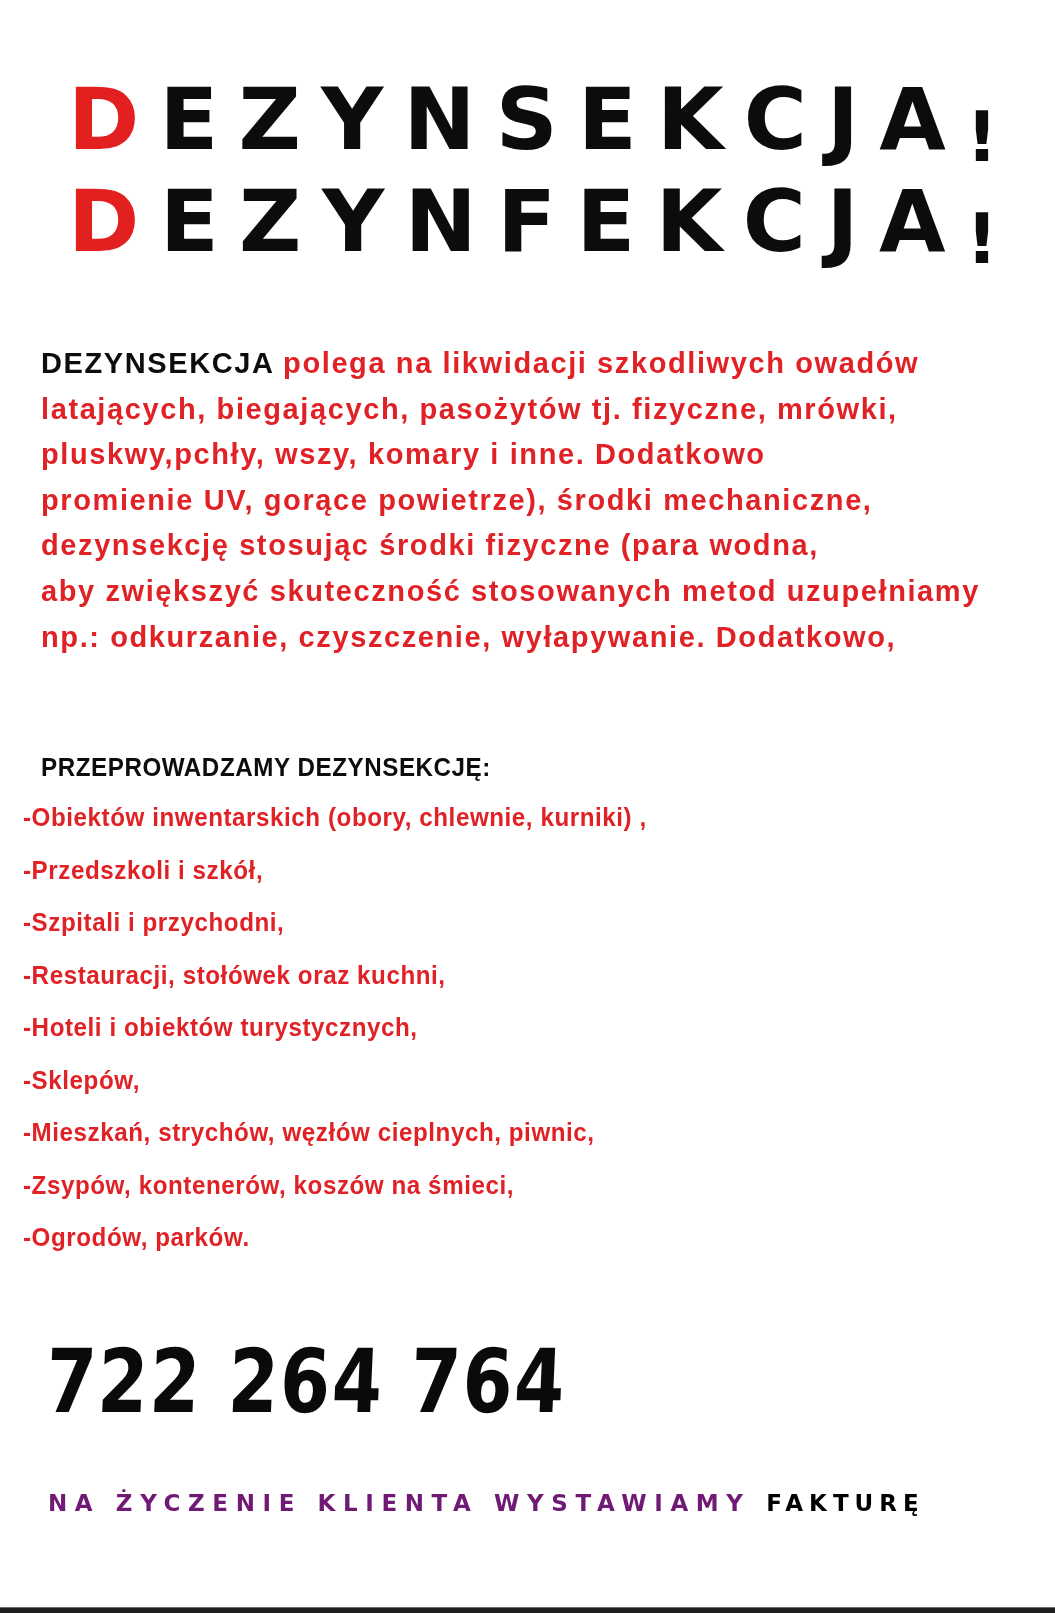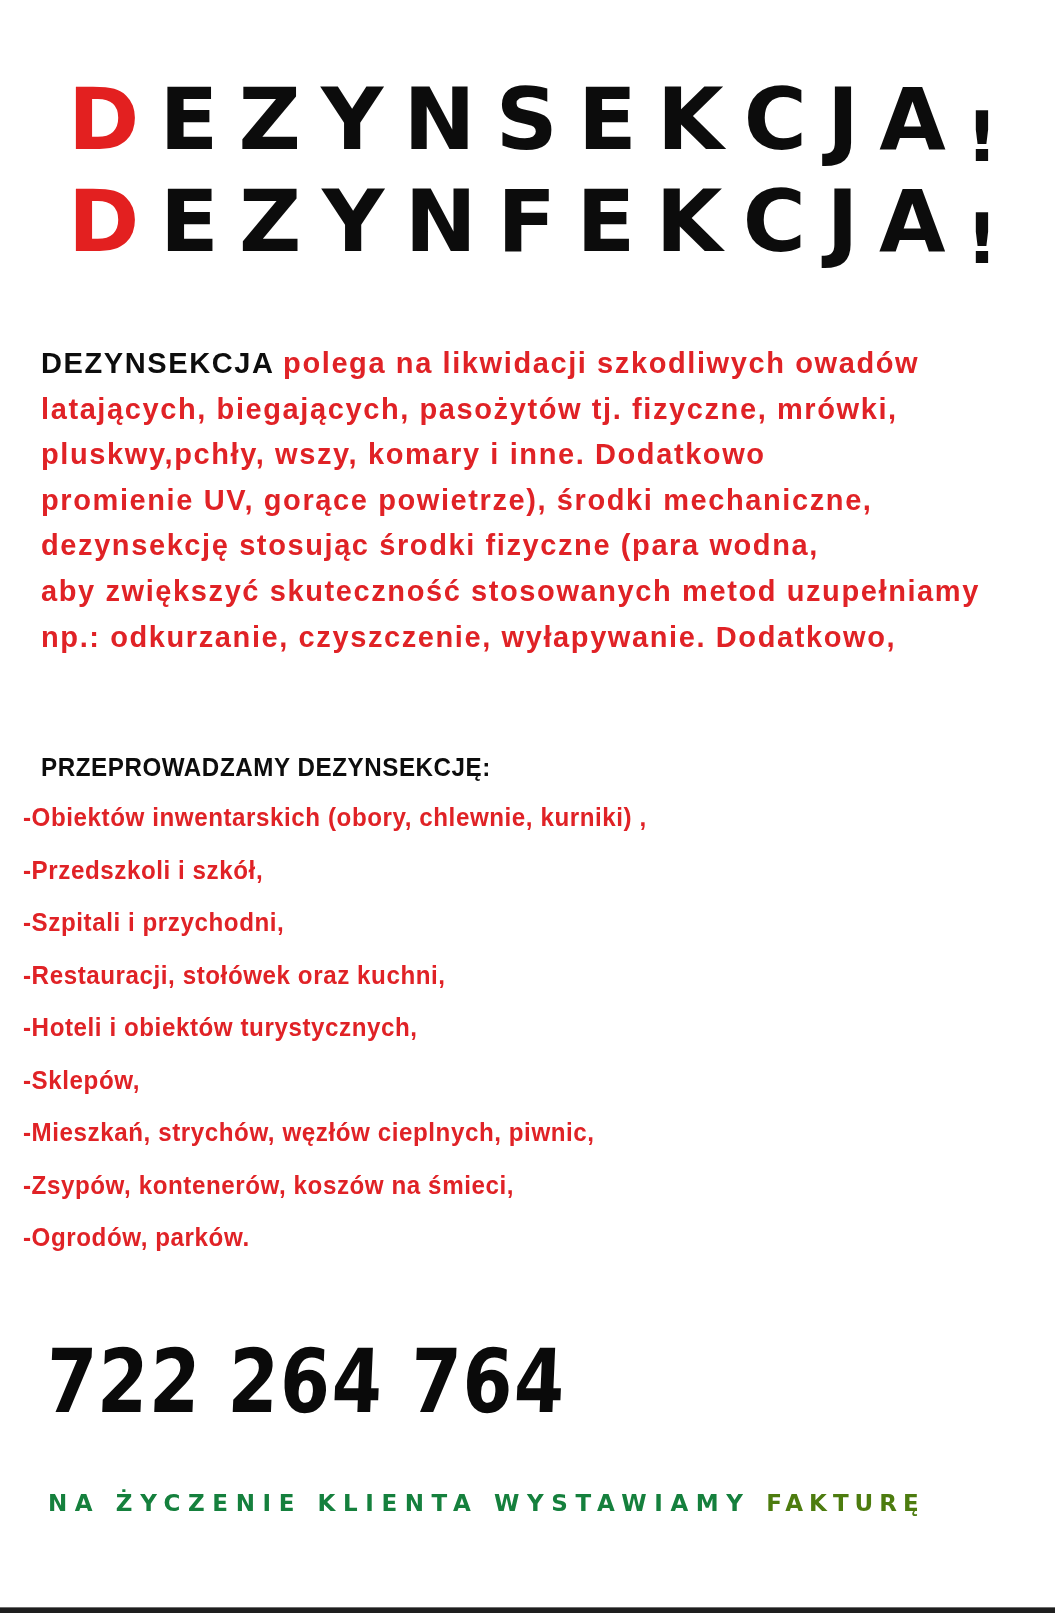--- a/index.html
+++ b/index.html
@@ -111,22 +111,22 @@
       position: absolute;
       left: 48px;
       top: 1492px;
       font-family: "DejaVu Sans", sans-serif;
       font-weight: bold;
       font-size: 23px;
       line-height: 1;
       letter-spacing: 7.6px;
       white-space: nowrap;
     }
-    .invoice .red { color: #15803d; }
-    .invoice .black { color: #4d7c0f; letter-spacing: 6px; }
+    .invoice .red { color: #701a75; }
+    .invoice .black { color: #000000; letter-spacing: 6px; }
 
     .bottom-bar {
       position: absolute;
       left: 0;
       bottom: 0;
       width: 1055px;
       height: 5px;
       background: #1e1e1e;
       border-top: 1px solid #6e6e6e;
     }

